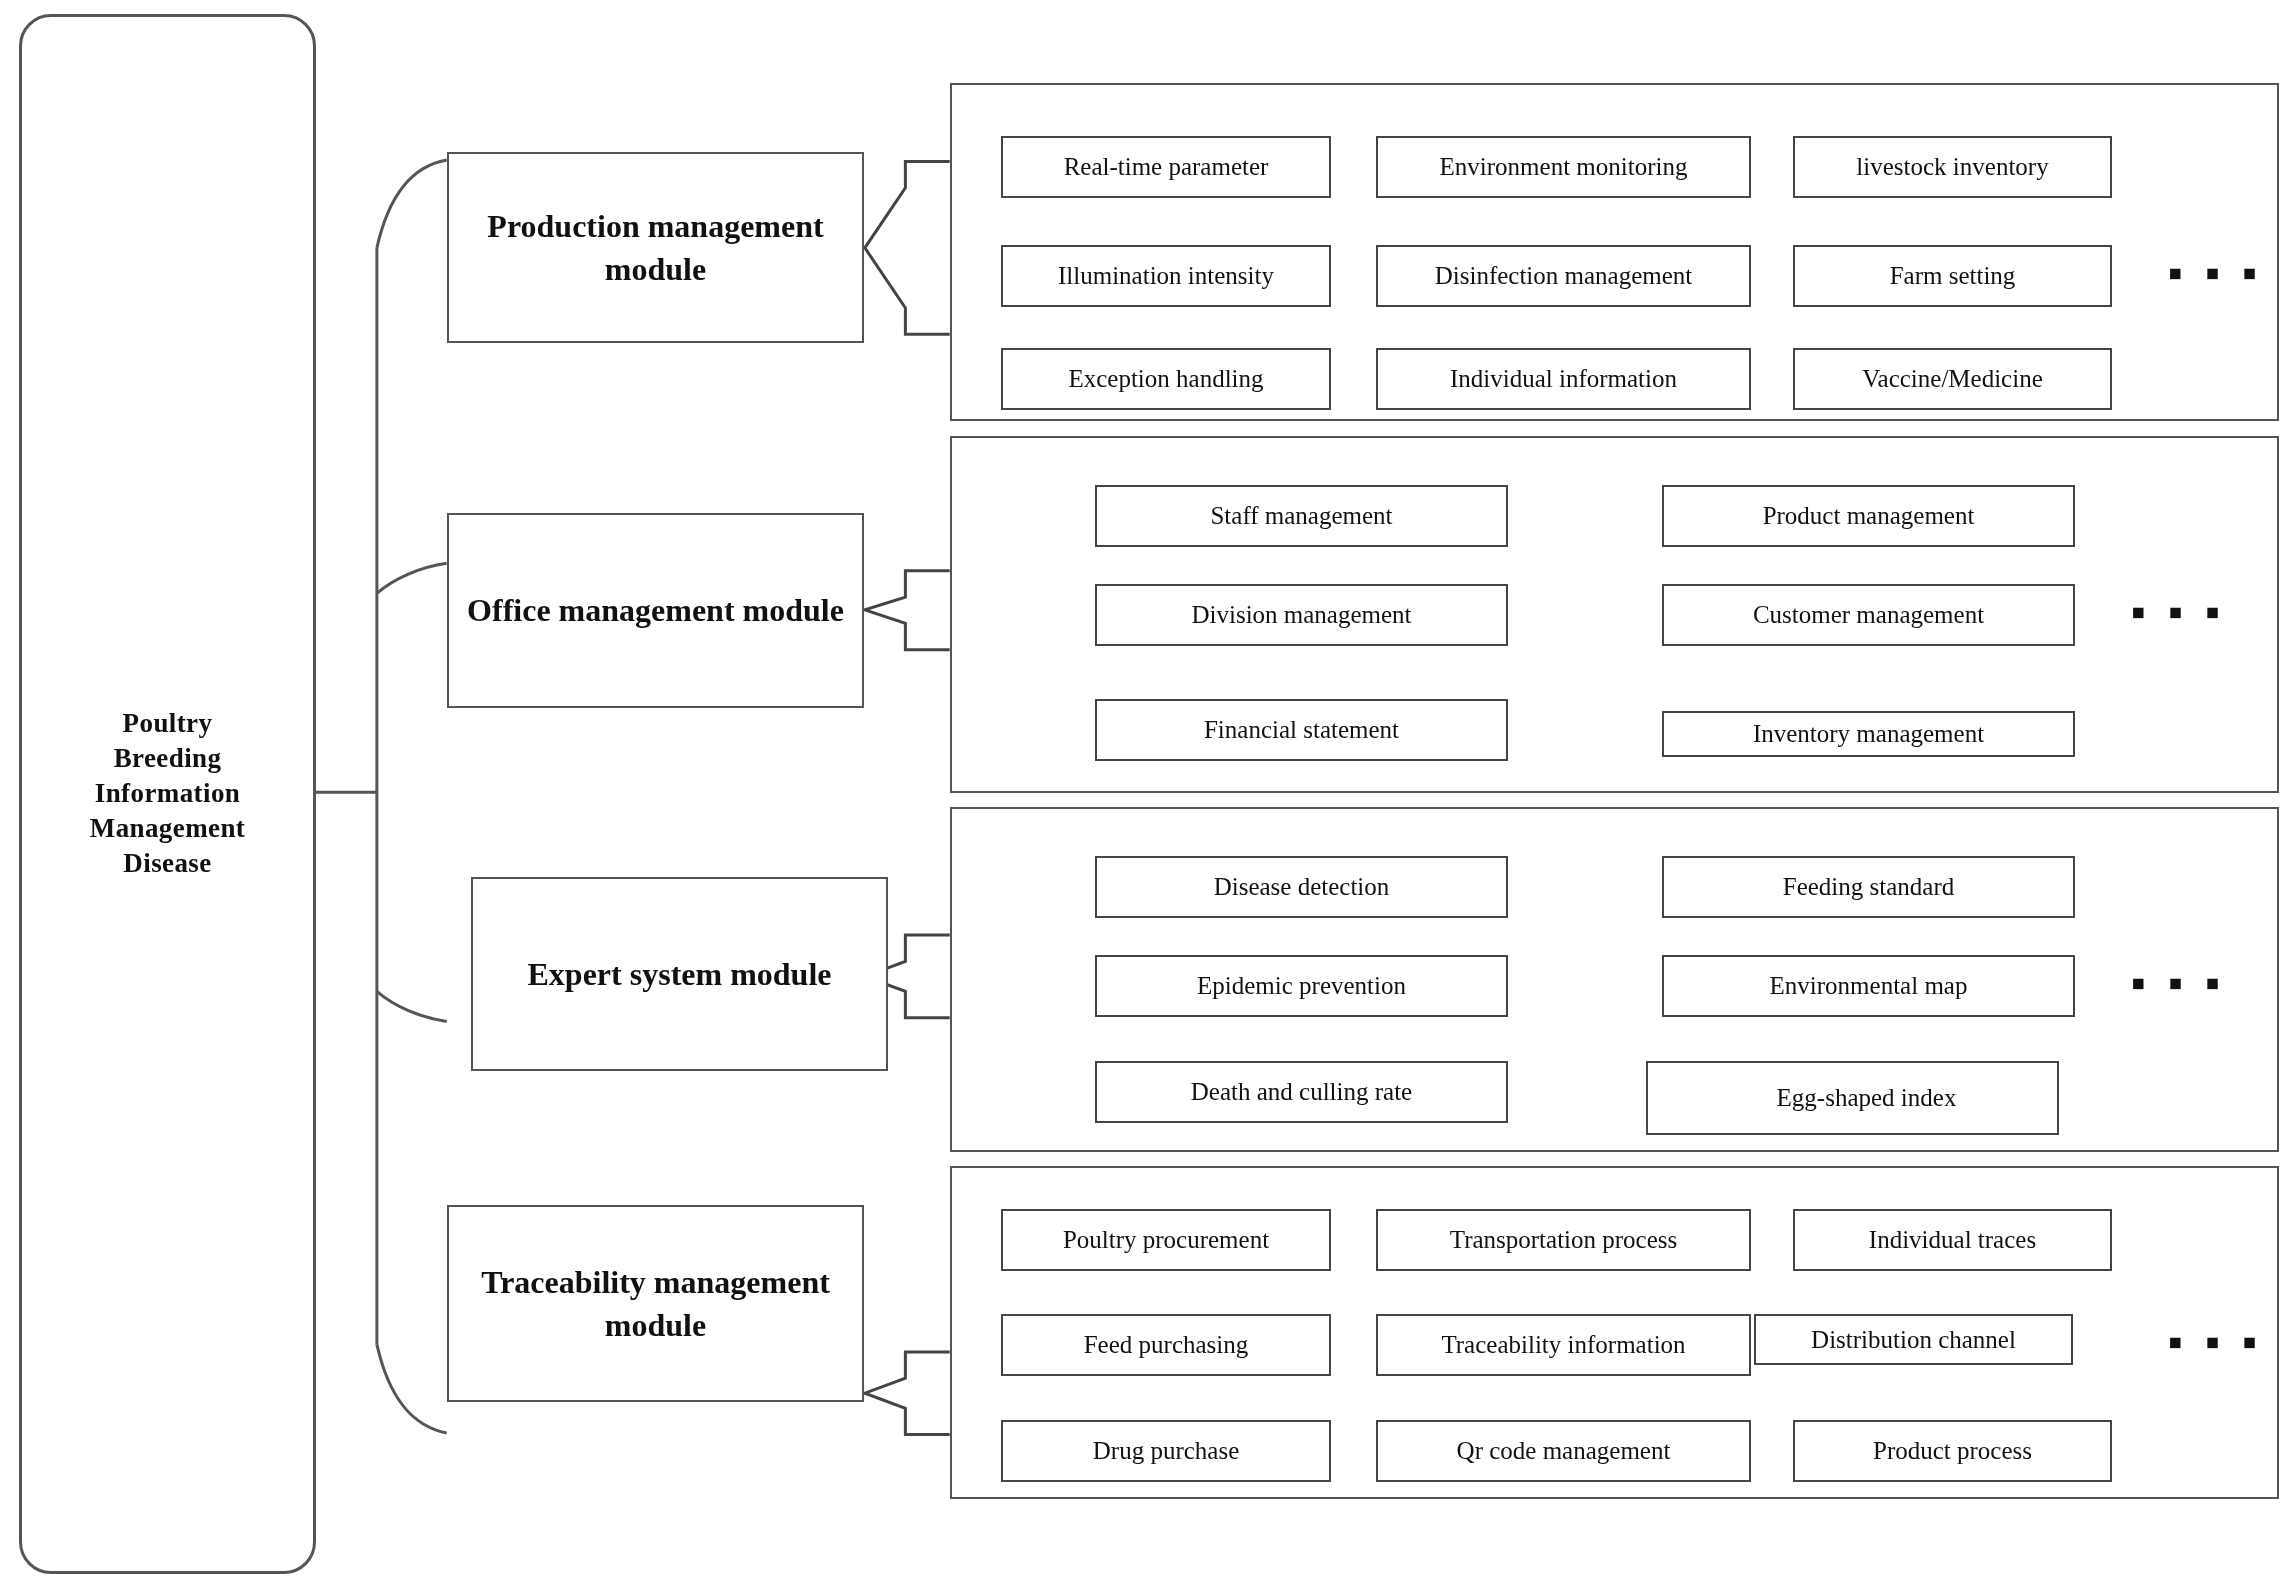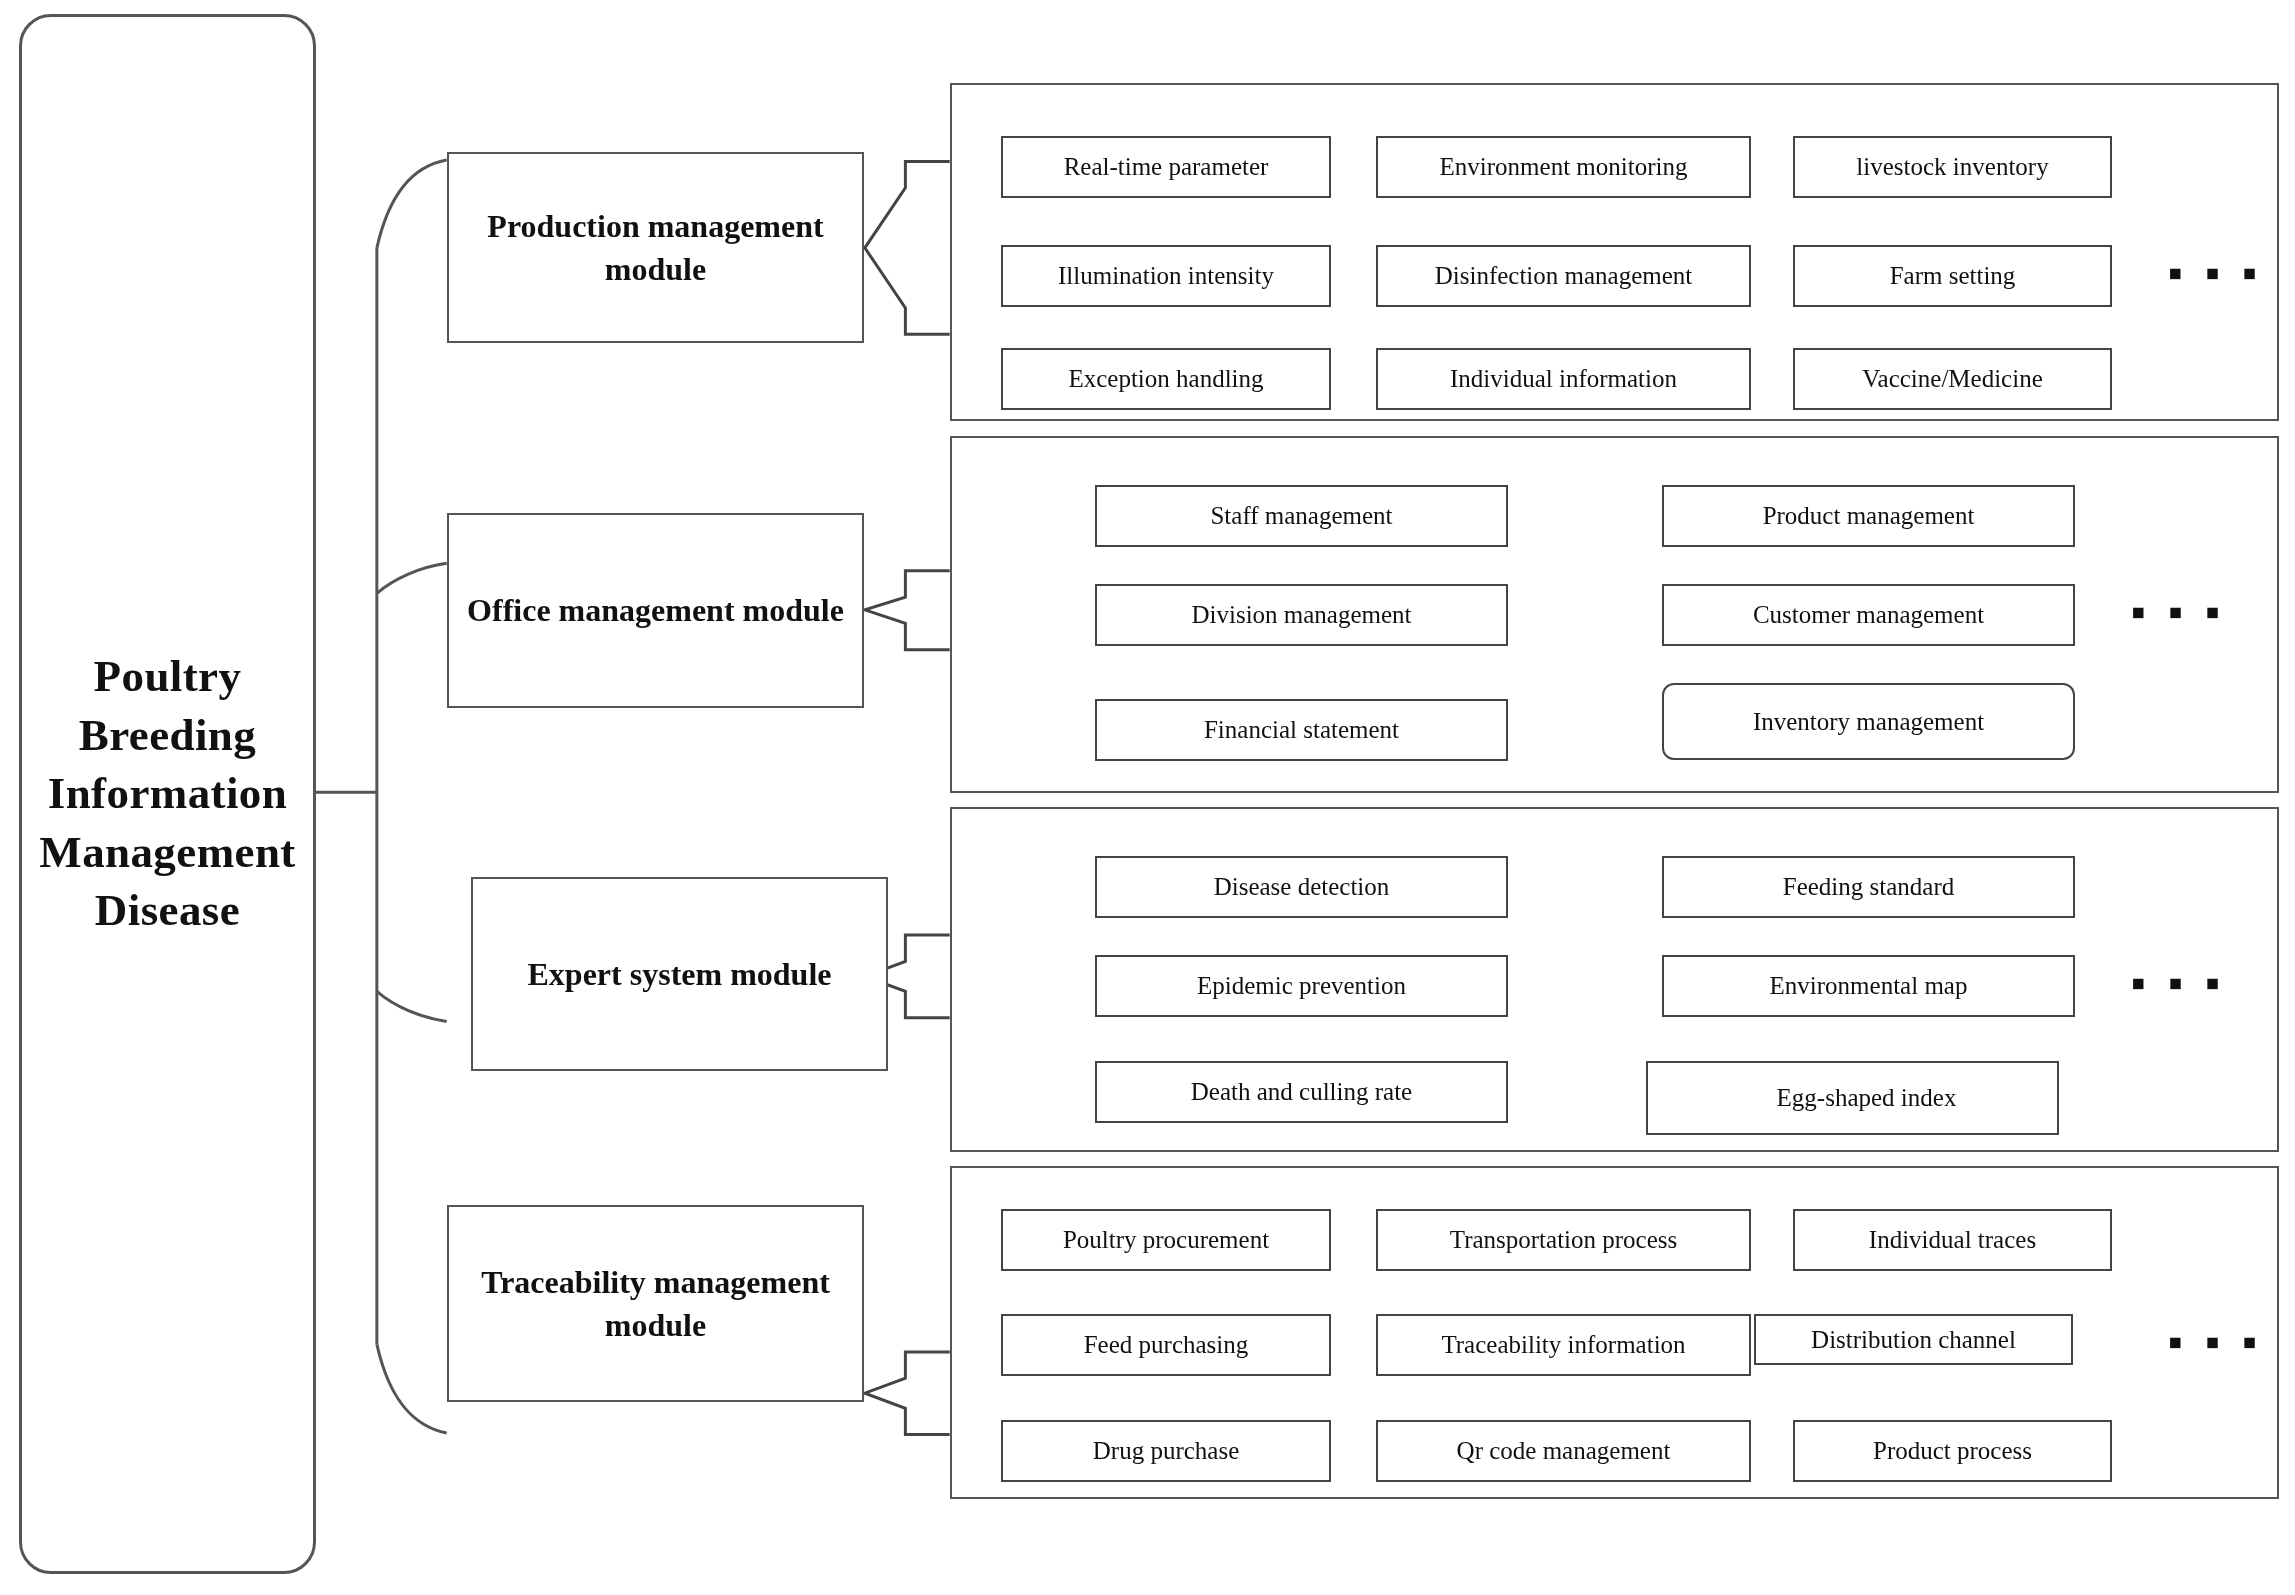--- a/index.html
+++ b/index.html
@@ -22,21 +22,21 @@
     width:297px; height:1560px;
     border:3px solid #555555;
     border-radius:32px;
     box-sizing:border-box;
     display:flex;
     align-items:center;
     justify-content:center;
   }
   #root-title{
     font-weight:bold;
-    font-size:45px;
+    font-size:27px;
     line-height:1.30;
     text-align:center;
     letter-spacing:0.4px;
   }
   
   .module-box{
     position:absolute;
     left:447px;
     width:417px;
     border:2.3px solid #555555;
@@ -169,21 +169,21 @@
 
   <div class="group-box" style="top:436px;height:357px;">
 
     <div class="leaf" style="left:143px;top:47px;width:413px;height:62px;">Staff management</div>
     <div class="leaf" style="left:710px;top:47px;width:413px;height:62px;">Product management</div>
 
     <div class="leaf" style="left:143px;top:146px;width:413px;height:62px;">Division management</div>
     <div class="leaf" style="left:710px;top:146px;width:413px;height:62px;">Customer management</div>
 
     <div class="leaf" style="left:143px;top:261px;width:413px;height:62px;">Financial statement</div>
-    <div class="leaf" style="left:710px;top:245px;width:413px;height:77px;border-radius:12px;">Inventory management</div>
+    <div class="leaf" style="left:710px;top:273px;width:413px;height:46px;">Inventory management</div>
 
     <div class="ellipsis" style="left:1179px;top:153px;">▪ ▪ ▪</div>
   </div>
 
   <div class="group-box" style="top:807px;height:345px;">
 
     <div class="leaf" style="left:143px;top:47px;width:413px;height:62px;">Disease detection</div>
     <div class="leaf" style="left:710px;top:47px;width:413px;height:62px;">Feeding standard</div>
 
     <div class="leaf" style="left:143px;top:146px;width:413px;height:62px;">Epidemic prevention</div>

